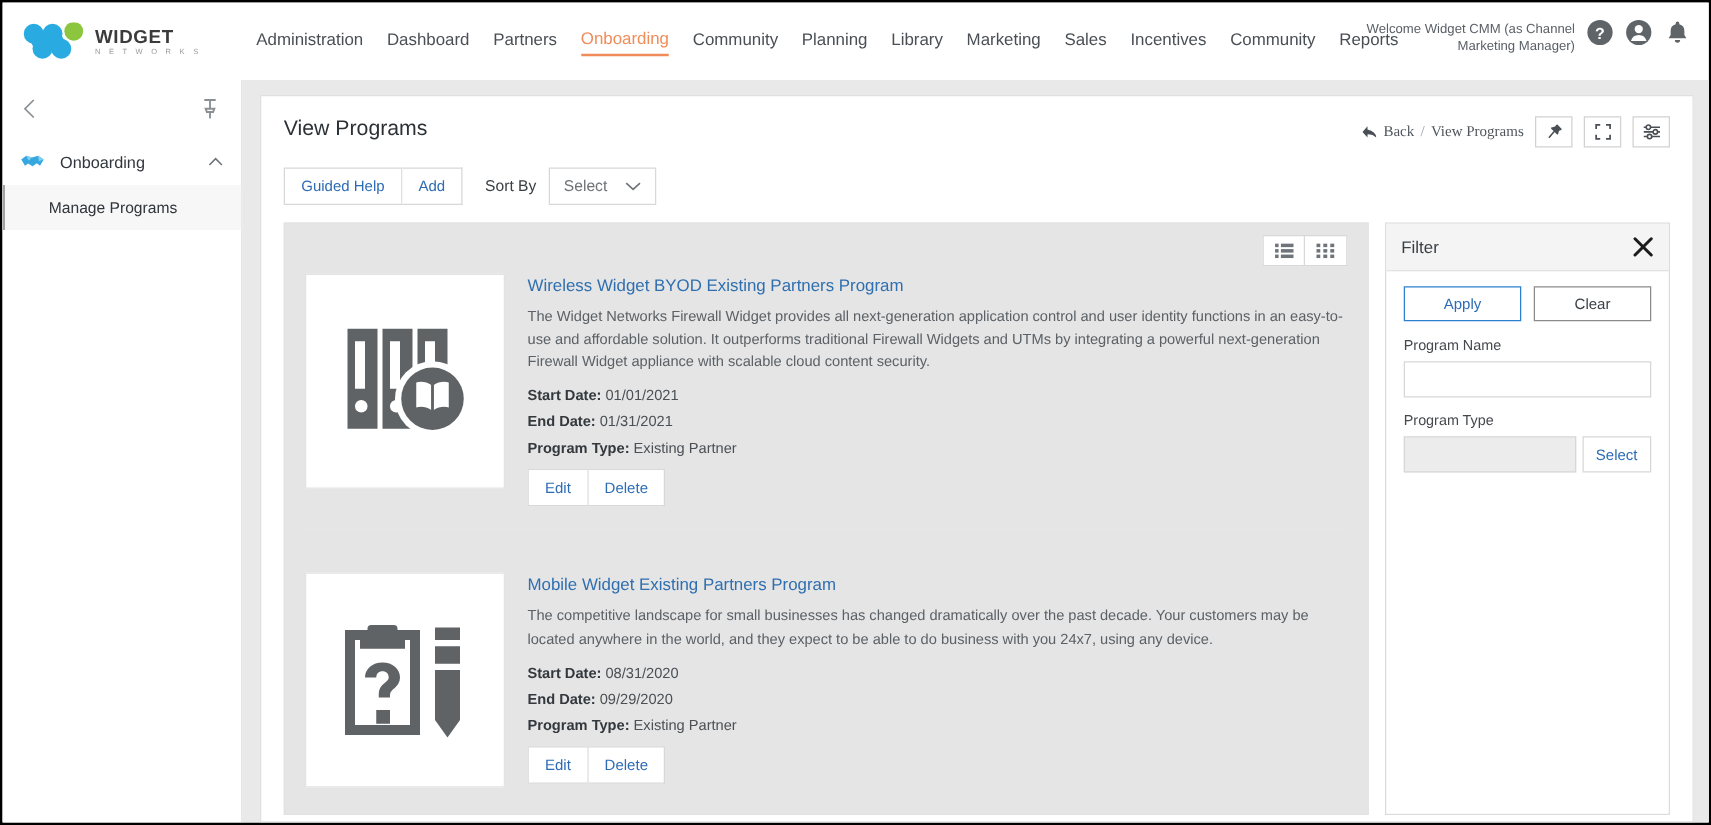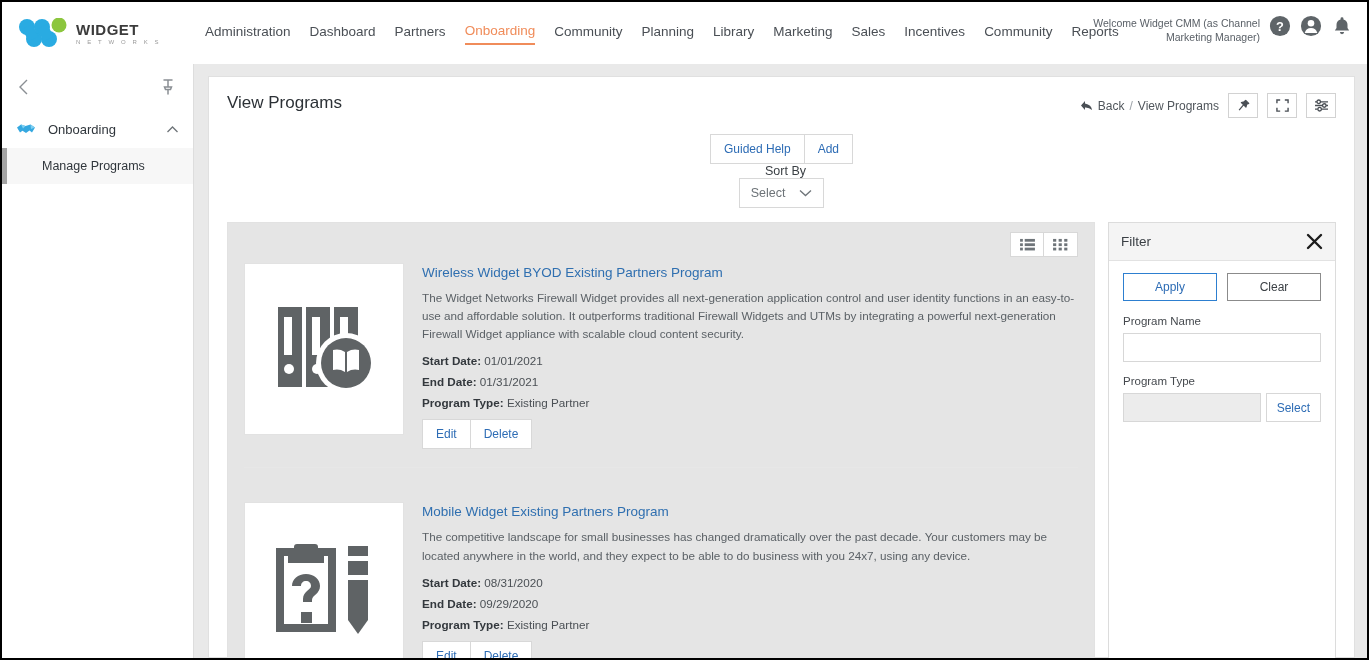--- a/index.html
+++ b/index.html
@@ -109,21 +109,21 @@
     display: flex;
     align-items: center;
     padding-left: 38px;
     font-size: 12.5px;
     color: #30363c;
     cursor: pointer;
     border-left: 3px solid transparent;
   }
   .sb-item.active {
     background: #f7f7f7;
-    border-left: 5px solid #a3a3a3;
+    border-left: 2px solid #a3a3a3;
     padding-left: 35px;
   }
 
   
   .mainarea {
     flex: 1;
     background: #e9e9e9;
     padding: 12px 12px 0 14px;
     overflow: hidden;
   }
@@ -143,38 +143,38 @@
     align-items: center;
     gap: 9px;
   }
   .crumb {
     font-size: 12px;
     color: #50565c;
     display: flex;
     align-items: center;
     gap: 5px;
     white-space: nowrap;
+    font-family: Liberation Serif, serif;
   }
   .crumb .backarrow { width: 13px; height: 11px; }
   .crumb a { color: #50565c; text-decoration: none; cursor: pointer; }
   .crumb .sep { color: #9aa0a6; }
   .sq-btn {
     width: 30px; height: 25px;
     border: 1px solid #d2d2d2;
     background: #fff;
     display: flex; align-items: center; justify-content: center;
     cursor: pointer;
   }
 
   .toolbar {
     display: flex;
     align-items: center;
     gap: 0;
     margin-top: 16px;
-    flex-direction: column;
   }
   .btn-grp { display: flex; }
   .wbtn {
     border: 1px solid #d8d8d8;
     background: #ffffff;
     color: #2d6cb5;
     font-size: 12px;
     padding: 7px 13px;
     cursor: pointer;
     font-family: "Liberation Sans", sans-serif;

